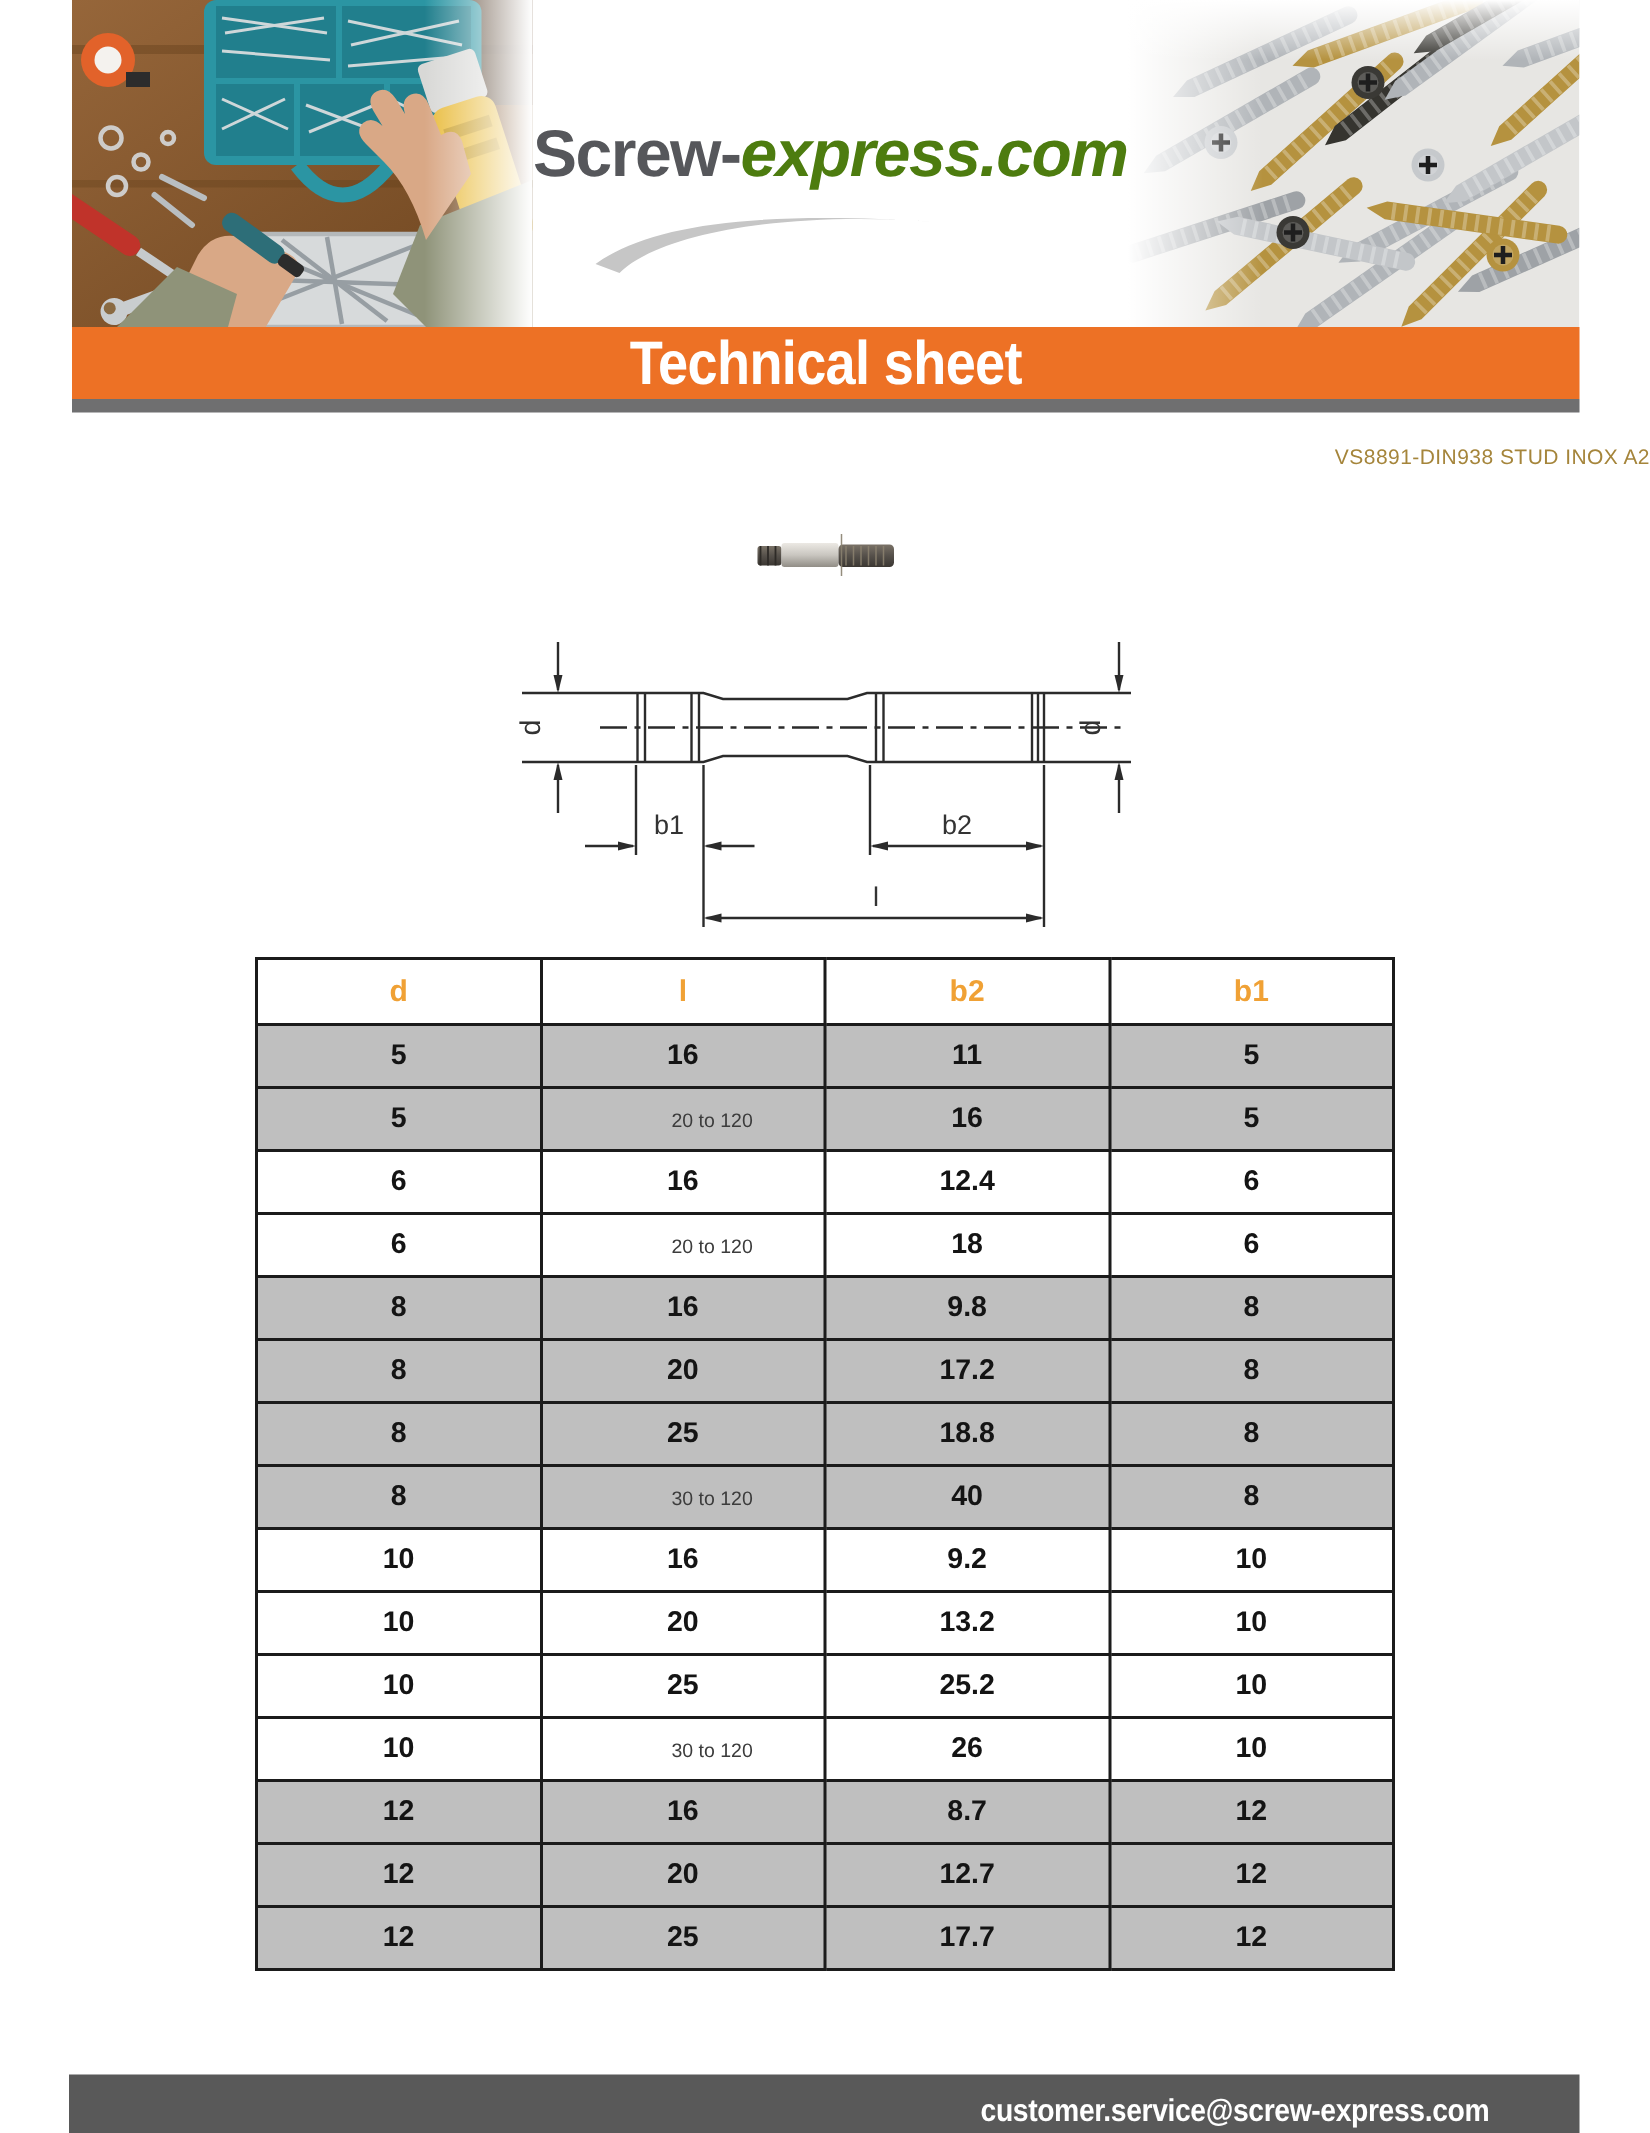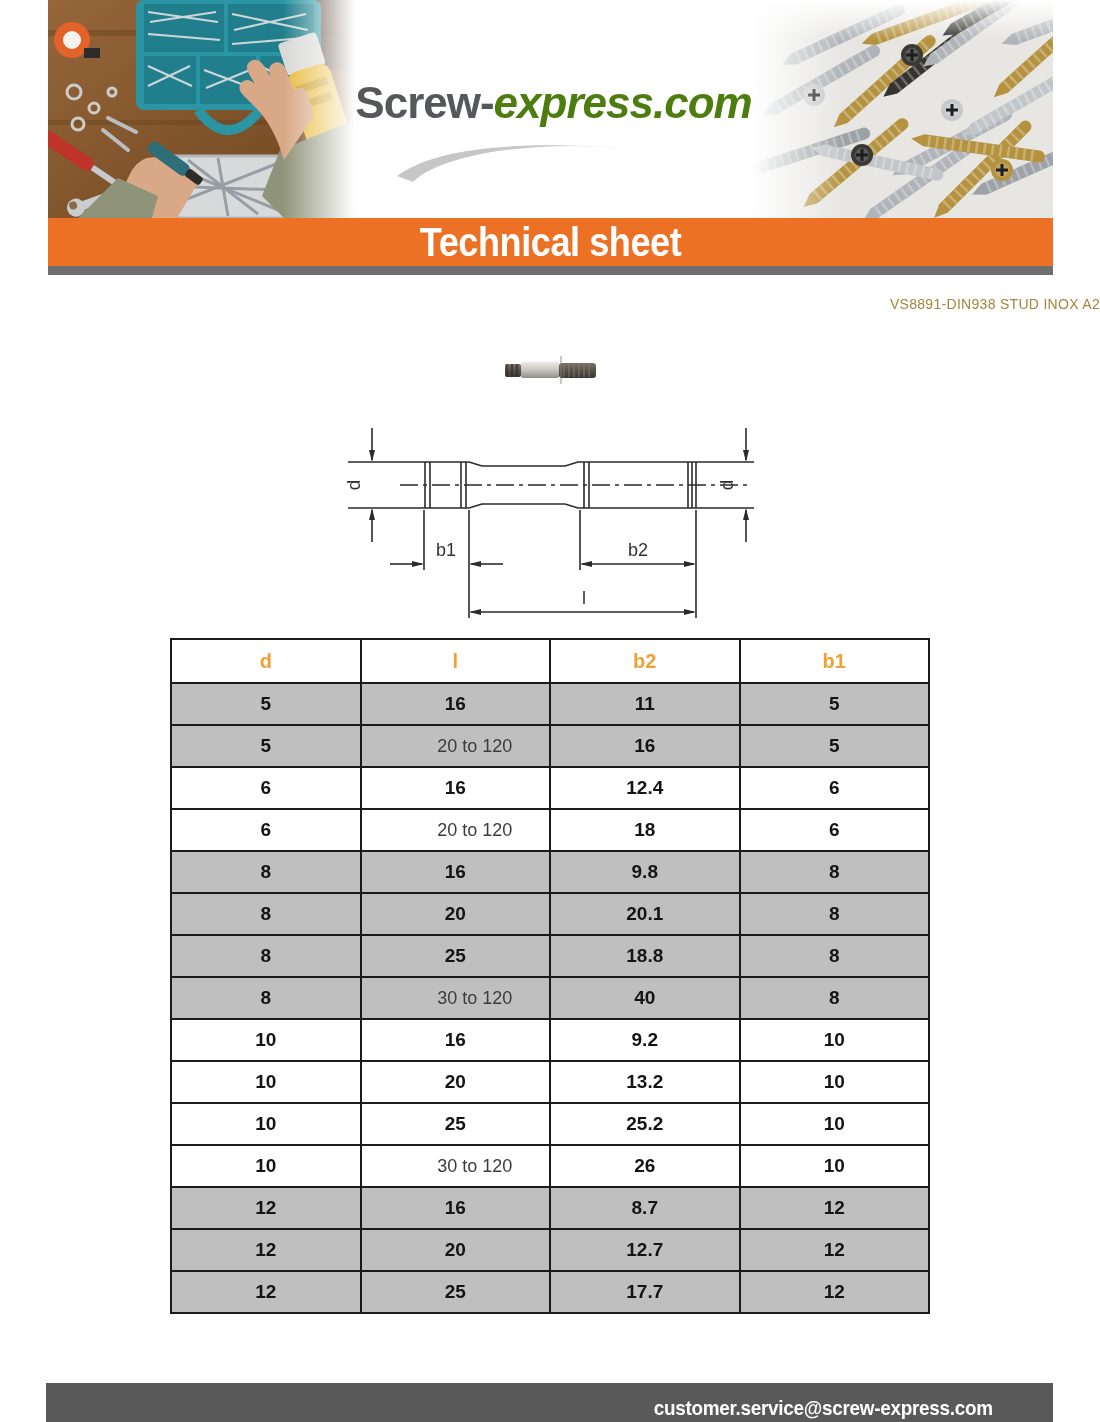--- a/index.html
+++ b/index.html
@@ -34,21 +34,21 @@
   .diagram{position:absolute;left:338px;top:416px;}
   .diagram text{font-family:"Liberation Sans",sans-serif;fill:#333;}
 
   
   .spec-table{position:absolute;left:170px;top:638px;width:760px;border-collapse:collapse;
               table-layout:fixed;}
   .spec-table th,.spec-table td{border:2px solid #1b1b1b;text-align:center;vertical-align:middle;}
   .spec-table th{height:40px;background:#ffffff;color:#F0A135;font-size:20px;font-weight:bold;}
   .spec-table td{height:38px;background:#ffffff;color:#141414;font-size:19px;font-weight:bold;}
   .spec-table tr.shaded td{background:#BFBFBF;}
-  .spec-table td.range{font-size:18px;font-weight:normal;color:#3c3c3c;padding-left:40px;}
+  .spec-table td.range{font-size:13px;font-weight:normal;color:#3c3c3c;padding-left:40px;}
 
   
   .footer-bar{position:absolute;left:46px;top:1383px;width:1007px;height:50px;background:#595959;
               display:flex;align-items:center;justify-content:flex-end;padding-right:60px;box-sizing:border-box;}
   .footer-email{color:#ffffff;font-size:21px;font-weight:bold;display:inline-block;
                 transform:scaleX(0.9);transform-origin:right center;letter-spacing:-0.3px;}
 </style>
 </head>
 <body>
 
@@ -345,21 +345,21 @@
       </tr>
       <tr class="shaded">
         <td>8</td>
         <td>16</td>
         <td>9.8</td>
         <td>8</td>
       </tr>
       <tr class="shaded">
         <td>8</td>
         <td>20</td>
-        <td>20.1</td>
+        <td>17.2</td>
         <td>8</td>
       </tr>
       <tr class="shaded">
         <td>8</td>
         <td>25</td>
         <td>18.8</td>
         <td>8</td>
       </tr>
       <tr class="shaded">
         <td>8</td>

